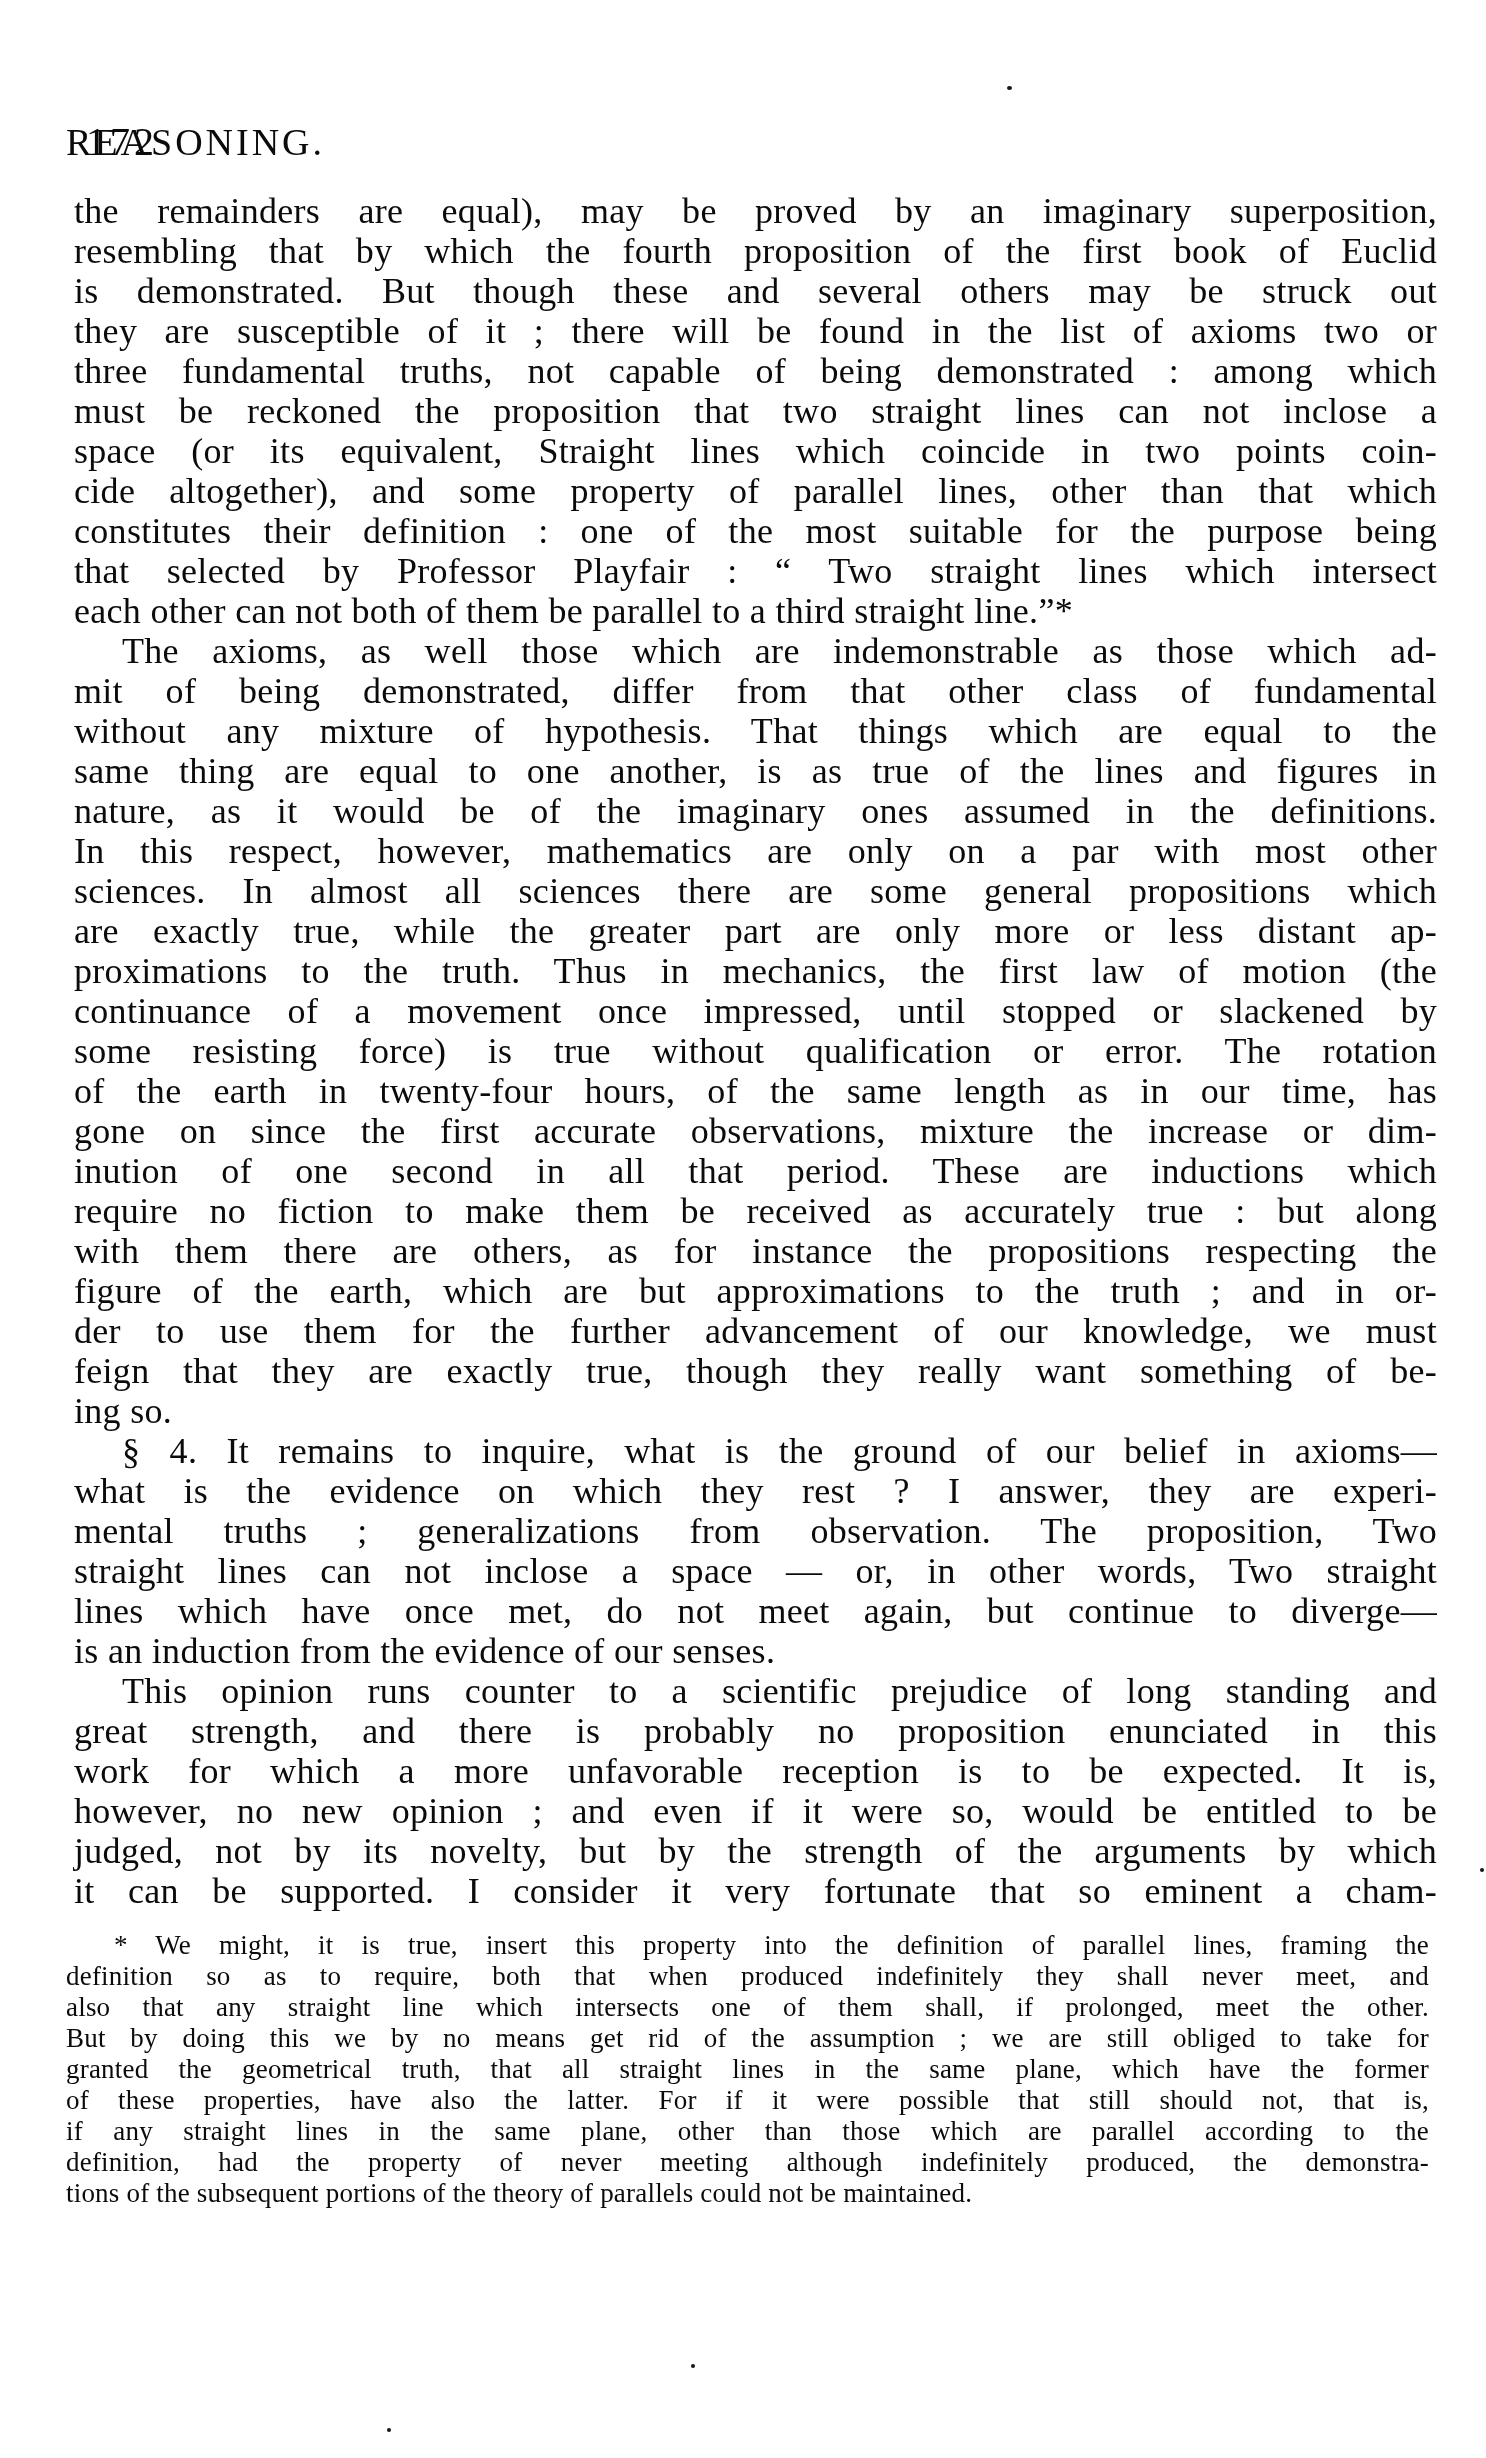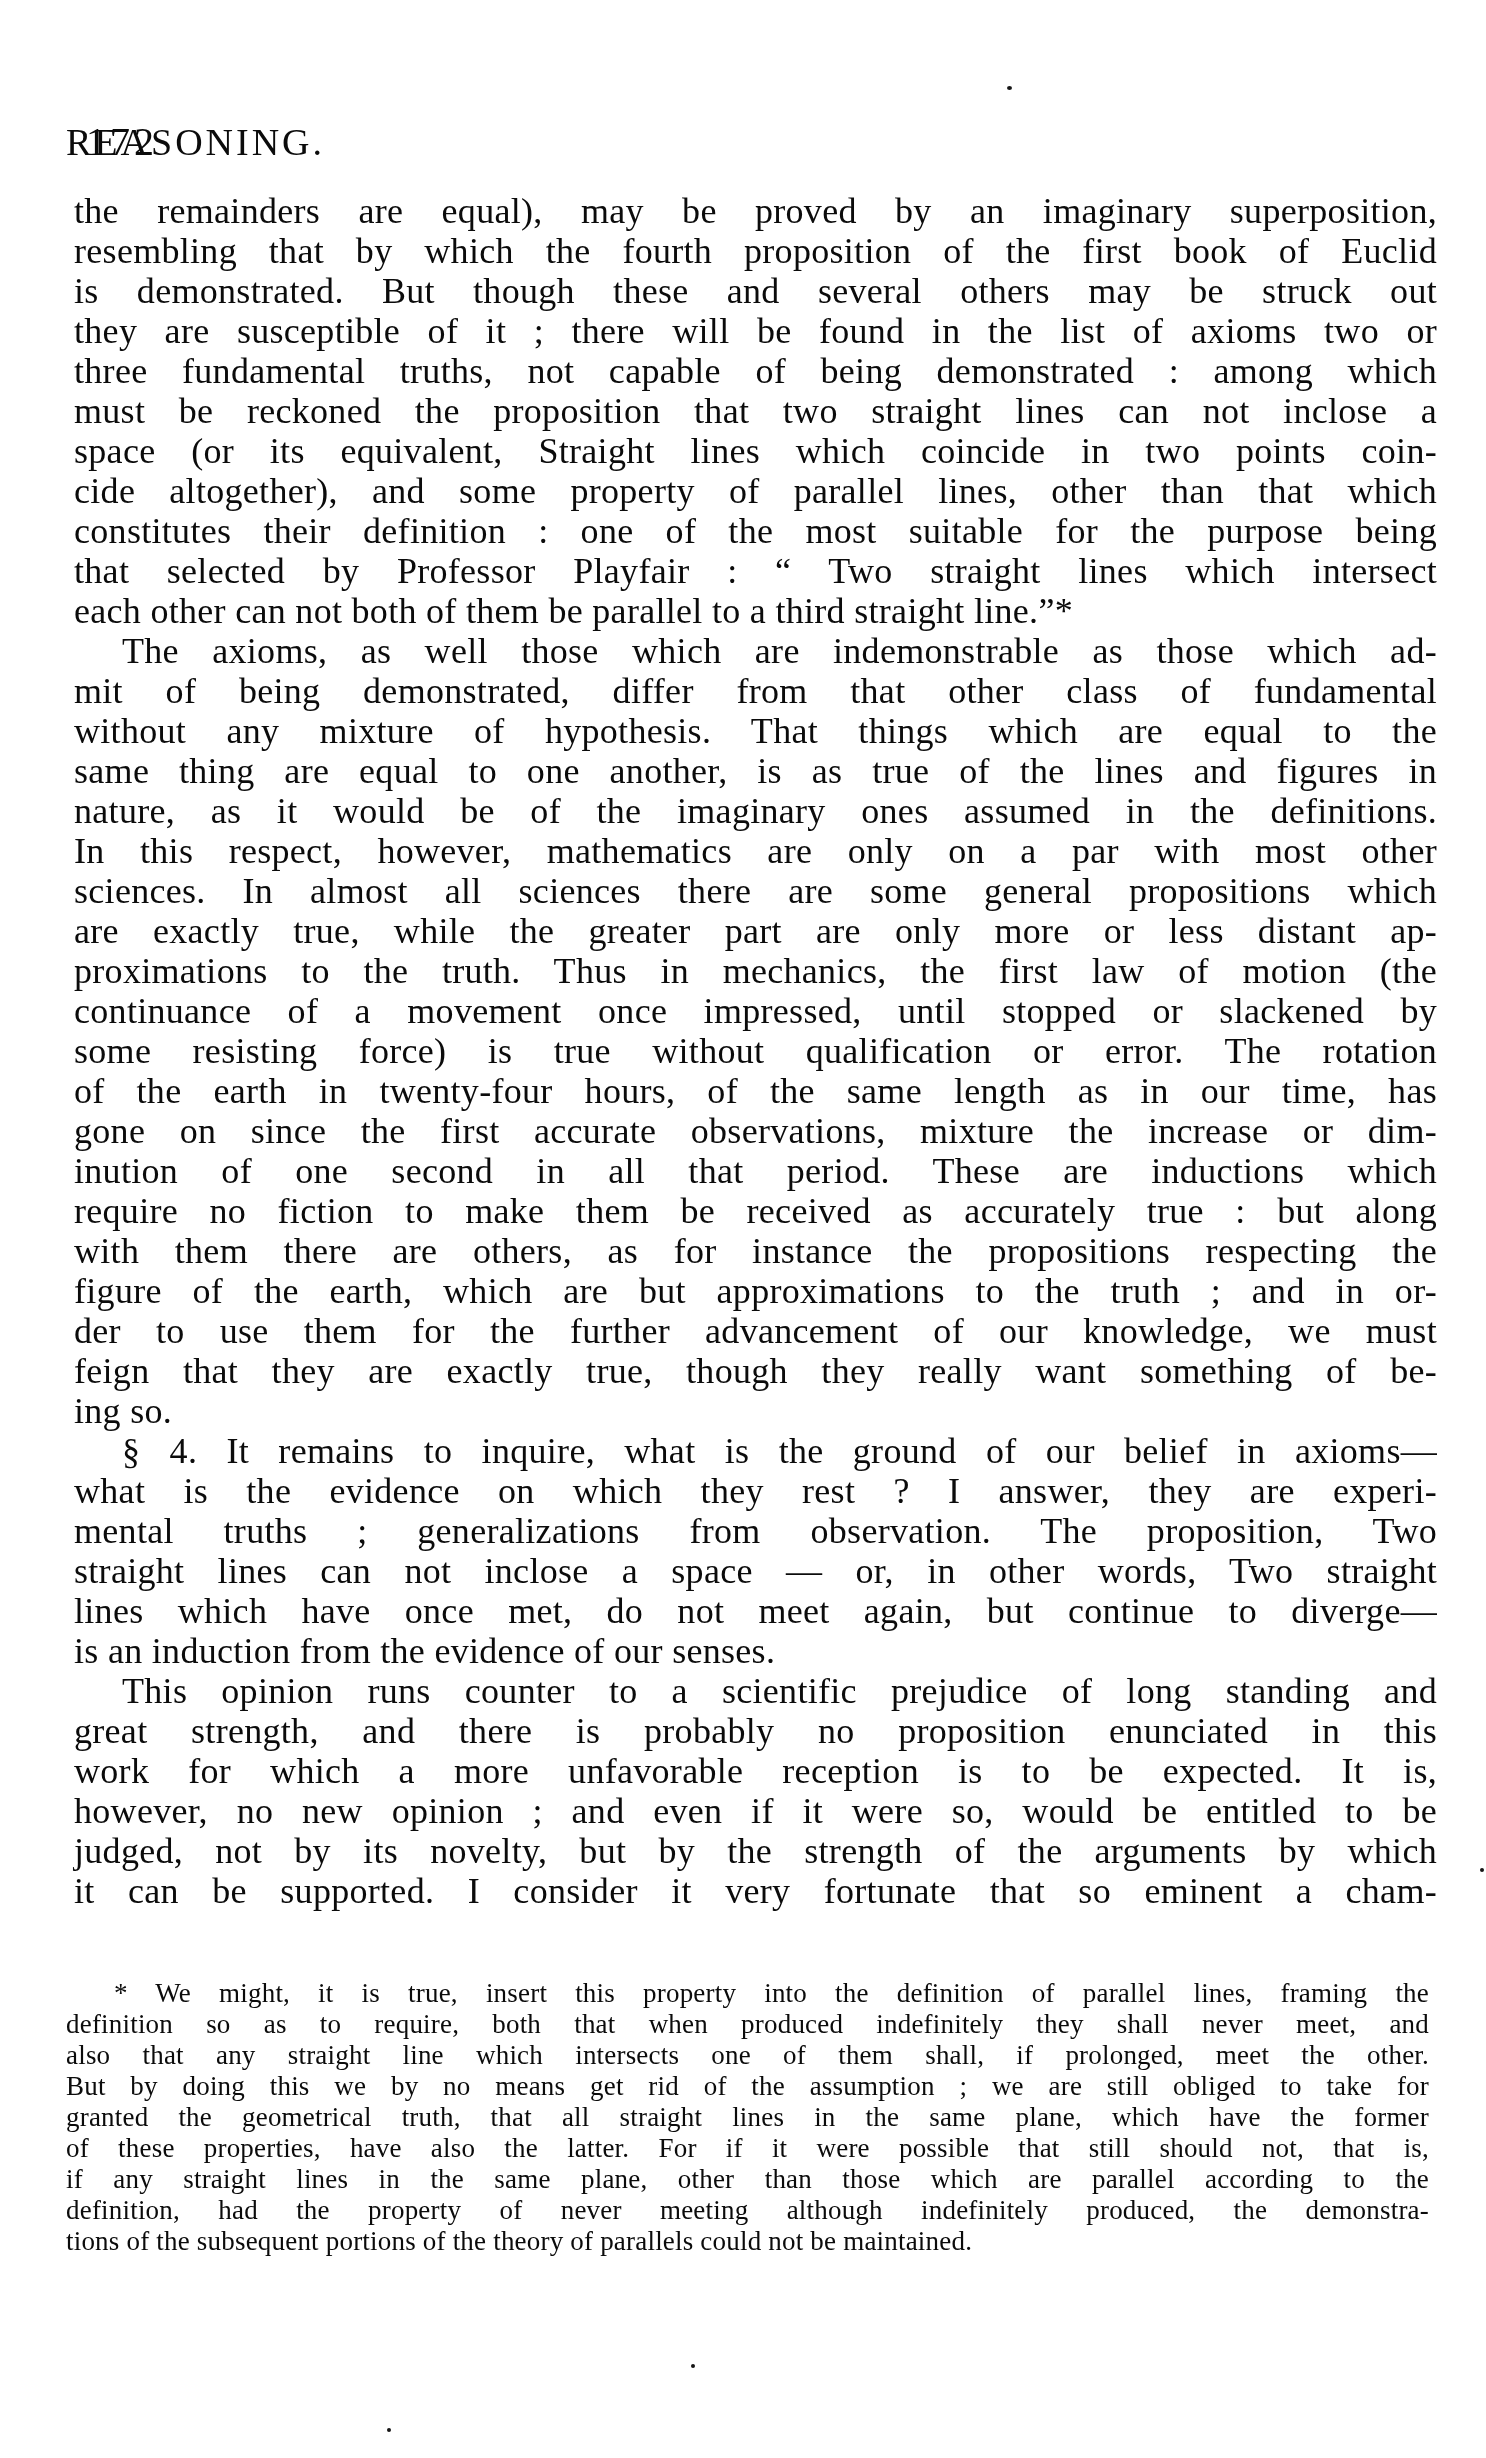--- a/index.html
+++ b/index.html
@@ -37,21 +37,21 @@
     position: absolute;
     top: 191px;
     left: 74px;
     width: 1363px;
     font-size: 36px;
     letter-spacing: 0.3px;
   }
   .body-text .line { line-height: 40px; height: 40px; }
   .footnote-text {
     position: absolute;
-    top: 1978px;
+    top: 1930px;
     left: 66px;
     width: 1363px;
     font-size: 27px;
     letter-spacing: 0.2px;
   }
   .footnote-text .line { line-height: 31px; height: 31px; }
   .line {
     text-align: justify;
     text-align-last: justify;
     white-space: nowrap;

